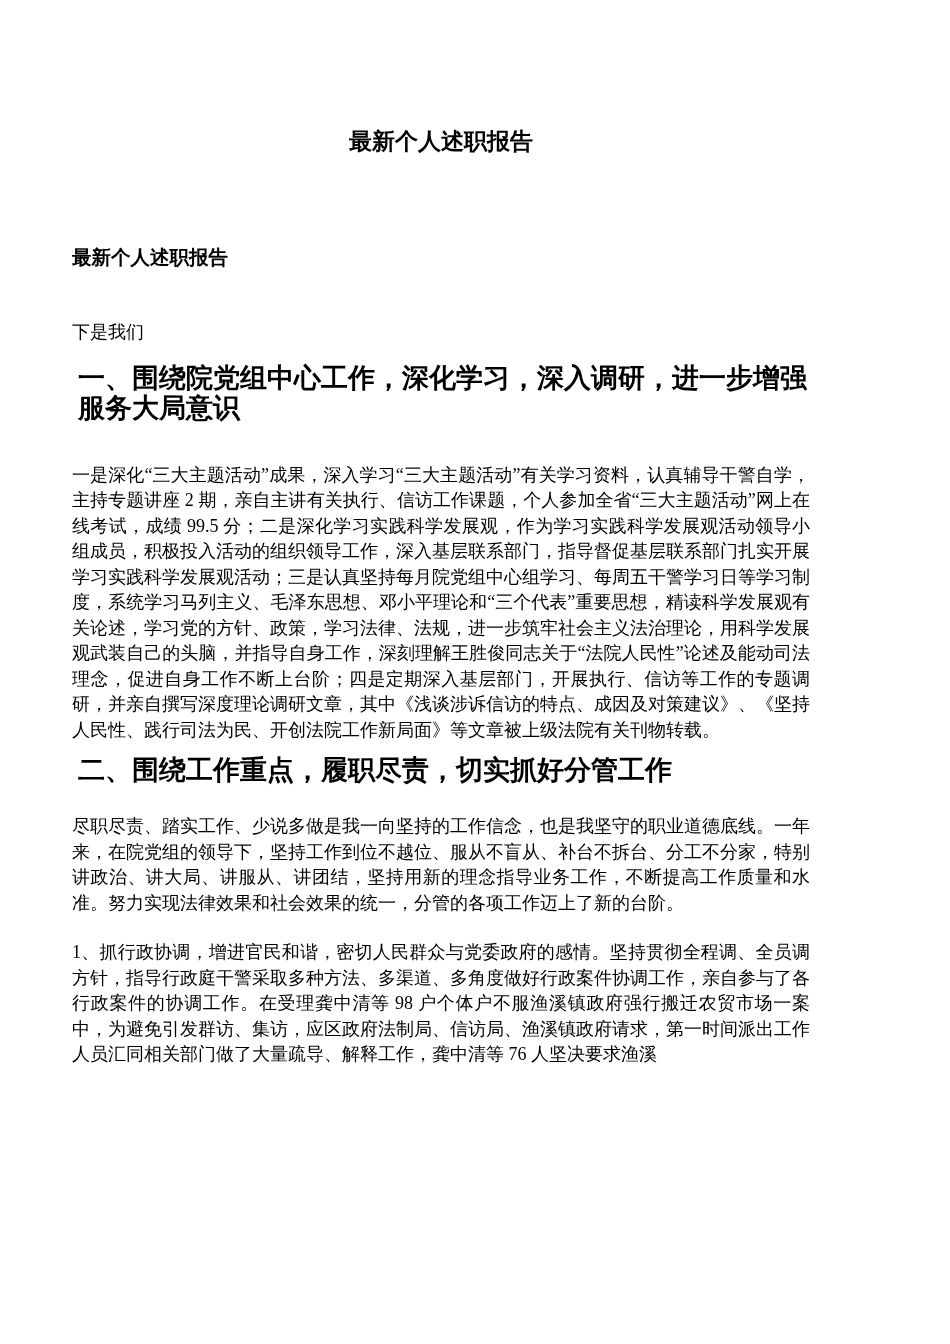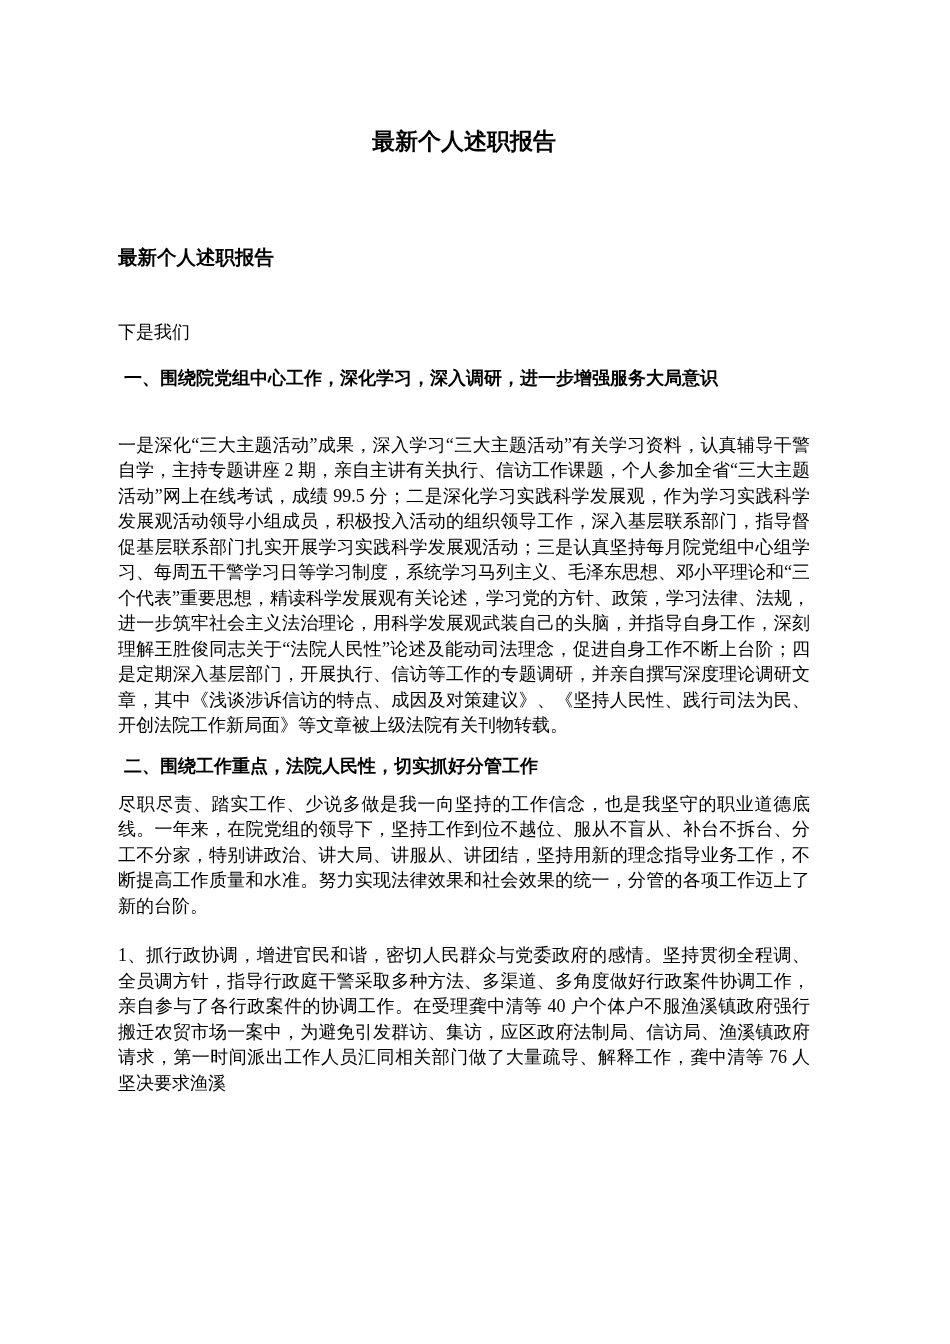--- a/index.html
+++ b/index.html
@@ -9,21 +9,21 @@
   }
   .page {
     position: relative;
     width: 950px;
     height: 1344px;
     background: #ffffff;
     color: #000000;
     overflow: hidden;
   }
   .content {
-    padding: 0 140px 0 118px;
+    padding: 0 140px 0 72px;
   }
   .doc-title {
     margin: 0;
     padding-top: 126px;
     text-align: center;
     font-family: "Liberation Serif", "DejaVu Serif", serif;
     font-weight: bold;
     font-size: 23px;
     line-height: 32px;
   }
@@ -45,47 +45,47 @@
   .para .line {
     display: block;
     margin-top: 28px;
   }
   .p-first { margin-top: 49px; }
   .section-heading {
     margin: 0;
     padding-left: 6px;
     font-family: "Liberation Sans", "DejaVu Sans", sans-serif;
     font-weight: bold;
-    font-size: 18px;
+    font-size: 27px;
     line-height: 30px;
   }
   .sh1 { margin-top: 17px; }
   .p2  { margin-top: 40px; }
   .sh2 { margin-top: 12px; }
-  .p3  { margin-top: 11px; }
+  .p3  { margin-top: 29px; }
   .p4  { margin-top: 24px; }
 </style>
 </head>
 <body>
 
 <div class="page">
   <div class="content">
 
     <h1 class="doc-title">最新个人述职报告</h1>
 
     <h2 class="sub-heading">最新个人述职报告</h2>
 
     <div class="para p-first">
       <span class="line">下是我们</span>
     </div>
 
     <h3 class="section-heading sh1">一、围绕院党组中心工作，深化学习，深入调研，进一步增强服务大局意识</h3>
 
     <div class="para p2">一是深化“三大主题活动”成果，深入学习“三大主题活动”有关学习资料，认真辅导干警自学，主持专题讲座 2 期，亲自主讲有关执行、信访工作课题，个人参加全省“三大主题活动”网上在线考试，成绩 99.5 分；二是深化学习实践科学发展观，作为学习实践科学发展观活动领导小组成员，积极投入活动的组织领导工作，深入基层联系部门，指导督促基层联系部门扎实开展学习实践科学发展观活动；三是认真坚持每月院党组中心组学习、每周五干警学习日等学习制度，系统学习马列主义、毛泽东思想、邓小平理论和“三个代表”重要思想，精读科学发展观有关论述，学习党的方针、政策，学习法律、法规，进一步筑牢社会主义法治理论，用科学发展观武装自己的头脑，并指导自身工作，深刻理解王胜俊同志关于“法院人民性”论述及能动司法理念，促进自身工作不断上台阶；四是定期深入基层部门，开展执行、信访等工作的专题调研，并亲自撰写深度理论调研文章，其中《浅谈涉诉信访的特点、成因及对策建议》、《坚持人民性、践行司法为民、开创法院工作新局面》等文章被上级法院有关刊物转载。</div>
 
-    <h3 class="section-heading sh2">二、围绕工作重点，法院人民性，切实抓好分管工作</h3>
+    <h3 class="section-heading sh2">二、围绕工作重点，履职尽责，切实抓好分管工作</h3>
 
     <div class="para p3">尽职尽责、踏实工作、少说多做是我一向坚持的工作信念，也是我坚守的职业道德底线。一年来，在院党组的领导下，坚持工作到位不越位、服从不盲从、补台不拆台、分工不分家，特别讲政治、讲大局、讲服从、讲团结，坚持用新的理念指导业务工作，不断提高工作质量和水准。努力实现法律效果和社会效果的统一，分管的各项工作迈上了新的台阶。</div>
 
-    <div class="para p4">1、抓行政协调，增进官民和谐，密切人民群众与党委政府的感情。坚持贯彻全程调、全员调方针，指导行政庭干警采取多种方法、多渠道、多角度做好行政案件协调工作，亲自参与了各行政案件的协调工作。在受理龚中清等 40 户个体户不服渔溪镇政府强行搬迁农贸市场一案中，为避免引发群访、集访，应区政府法制局、信访局、渔溪镇政府请求，第一时间派出工作人员汇同相关部门做了大量疏导、解释工作，龚中清等 76 人坚决要求渔溪</div>
+    <div class="para p4">1、抓行政协调，增进官民和谐，密切人民群众与党委政府的感情。坚持贯彻全程调、全员调方针，指导行政庭干警采取多种方法、多渠道、多角度做好行政案件协调工作，亲自参与了各行政案件的协调工作。在受理龚中清等 98 户个体户不服渔溪镇政府强行搬迁农贸市场一案中，为避免引发群访、集访，应区政府法制局、信访局、渔溪镇政府请求，第一时间派出工作人员汇同相关部门做了大量疏导、解释工作，龚中清等 76 人坚决要求渔溪</div>
 
   </div>
 </div>
 
 </body></html>

